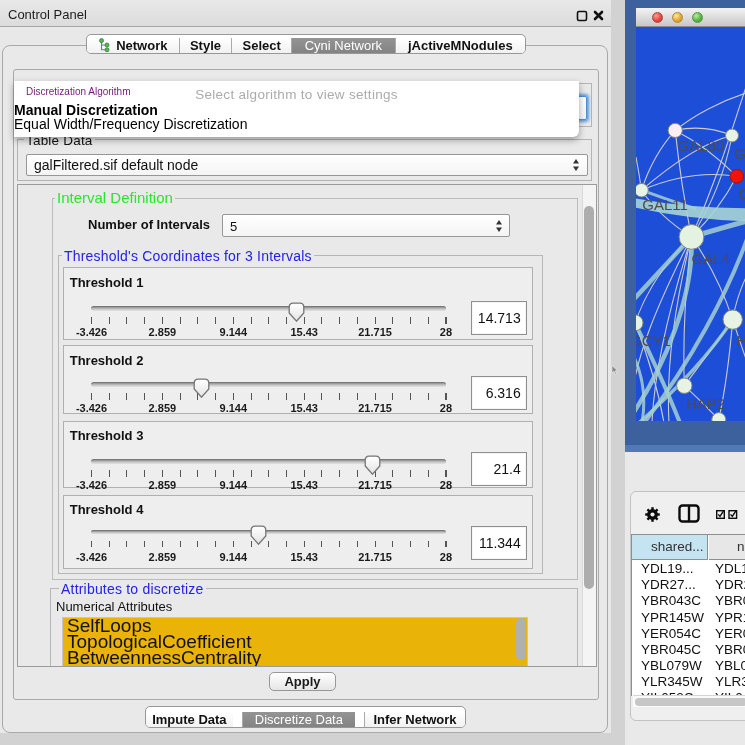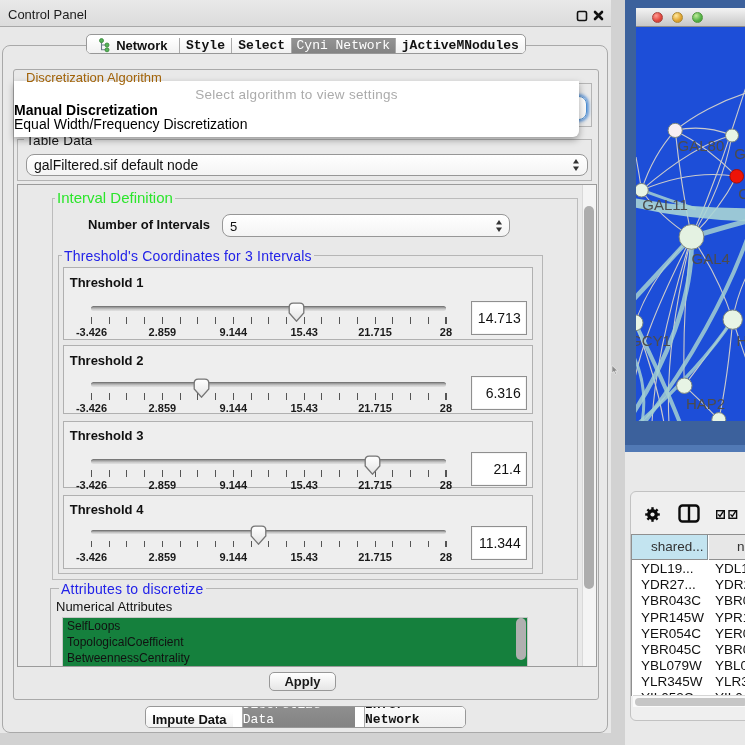--- a/index.html
+++ b/index.html
@@ -9,35 +9,35 @@
 
 
 #cp { left:0; top:0; width:611px; height:733px; background:#e8e8e8; }
 #cp-title { left:0; top:0; width:611px; height:27px; background:linear-gradient(#e9e9e9,#dcdcdc); border-bottom:1px solid #a8a8a8; }
 #cp-title span { position:absolute; left:8px; top:7px; font-size:13px; color:#1c1c1c; }
 
 
 .seg-strip { background:#fff; border:1px solid #989898; border-radius:5px; display:flex; overflow:hidden;align-items:flex-end; }
 .seg { font-size:13px; font-weight:bold; color:#111; display:flex; align-items:center; justify-content:center; background:linear-gradient(#ffffff,#f1f1f1); }
 .seg.sel { background:linear-gradient(#949494,#838383); color:#fff; font-weight:normal; }
-.seg + .seg { border-left:1px solid #aaa;font-family:Liberation Mono, monospace; }
+.seg + .seg { border-left:1px solid #aaa; }
 
 #topstrip { left:86px; top:34px; width:440px; height:20px; }
 #botstrip { left:145px; top:706px; width:321px; height:22px;gap:9px; }
 
 
 #outer { left:2px; top:45px; width:606px; height:688px; background:#e9e9e9; border:1px solid #a9a9a9; border-radius:8px; }
 #inner { left:13px; top:69px; width:586px; height:631px; background:#e9e9e9; border:1px solid #a9a9a9; border-radius:3px; }
 
 
 .gbox { position:absolute; border:1px solid #b4b4b4; }
 .glabel { position:absolute; font-size:13px; background:#e9e9e9; padding:0 2px; }
 
 
-.combo { position:absolute; background:linear-gradient(#ffffff,#f4f4f4); border:1px solid #979797; border-radius:8px; font-size:13px; color:#111; }
+.combo { position:absolute; background:linear-gradient(#ffffff,#f4f4f4); border:1px solid #979797; border-radius:2px; font-size:13px; color:#111; }
 .combo .ctext { position:absolute; left:7px; top:50%; transform:translateY(-50%); white-space:nowrap; }
 .arrows { position:absolute; width:6px; height:12px; top:50%; transform:translateY(-50%); }
 
 
 .tbox { position:absolute; left:44.7px; width:470px; height:72px; border:1px solid #b0b0b0; background:#eeeeee; }
 .track { position:absolute; left:27.8px; width:355px; height:4.5px; border-radius:2.5px;
   background:linear-gradient(#8f8f8f,#c9c9c9 55%,#e2e2e2); border-top:1px solid #787878; }
 .ticks { position:absolute; left:27.8px; width:356px; height:6.5px;
   background:repeating-linear-gradient(to right,#555 0px,#555 1px,transparent 1px,transparent 17.725px); }
 .slab { position:absolute; width:50px; text-align:center; font-size:11px; font-weight:bold; color:#1a1a1a; }
@@ -206,36 +206,36 @@
               <stop offset="1" stop-color="#e3e3e3"></stop>
             </linearGradient>
           </defs>
       </svg>
       <div class="vbox" style="top:29.5px">11.344</div>
     </div>
 
     <div class="gbox" style="left:32px;top:403px;width:528px;height:120px;border-color:#b6b6b6"></div>
     <div class="glabel" style="left:41px;top:395.5px;color:#2222e8;font-size:14px;letter-spacing:0.2px">Attributes to discretize</div>
     <div class="abs" style="left:38px;top:414px;font-size:13px;font-weight:normal;color:#111">Numerical Attributes</div>
-    <div class="abs" id="attrlist" style="left:44px;top:432px;width:466px;height:51px;background:#15803d;border:1px solid #c6c6c6;font-size:12px;color:#111;overflow:hidden">
+    <div class="abs" id="attrlist" style="left:44px;top:432px;width:466px;height:51px;background:#eab308;border:1px solid #c6c6c6;font-size:19px;color:#111;overflow:hidden">
       <div style="padding-left:4px;height:16px;line-height:16px">SelfLoops</div>
       <div style="padding-left:4px;height:16px;line-height:16px">TopologicalCoefficient</div>
       <div style="padding-left:4px;height:16px;line-height:16px">BetweennessCentrality</div>
     </div>
     <div class="abs" style="left:498px;top:433px;width:10px;height:42px;background:#b0b0b0;border-radius:5px"></div>
 
     <div class="abs" style="right:0;top:0;width:14px;height:483px;background:#f4f4f4;border-left:1px solid #d9d9d9"></div>
     <div class="abs" style="right:2px;top:21px;width:10px;height:383px;background:#adadad;border-radius:5px"></div>
   </div>
 
   <div class="abs" id="popup" style="left:14px;top:81px;width:565px;height:56px;background:#fff;border-radius:0 0 6px 0;box-shadow:0 3px 7px rgba(0,0,0,.35);z-index:40"></div>
   <div class="abs" style="left:14px;top:87px;width:565px;text-align:center;font-size:13.5px;letter-spacing:0.3px;color:#ababab;z-index:41">Select algorithm to view settings</div>
   <div class="abs" style="left:14px;top:101.5px;font-size:14px;color:#000;font-weight:bold;z-index:41">Manual Discretization</div>
   <div class="abs" style="left:14px;top:116px;font-size:14px;color:#000;z-index:41">Equal Width/Frequency Discretization</div>
-  <div class="abs" style="left:26px;top:70px;font-size:13px;color:#a16207;z-index:42">Discretization Algorithm</div>
+  <div class="abs" style="left:26px;top:86px;font-size:10px;color:#701a75;z-index:42">Discretization Algorithm</div>
 
   <div class="abs" id="apply">Apply</div>
 
   <div class="abs seg-strip" id="botstrip">
     <div class="seg" style="width:92px">Impute Data</div>
     <div class="seg sel" style="width:120px">Discretize Data</div>
     <div class="seg" style="width:107px">Infer Network</div>
   </div>
 </div>
 

